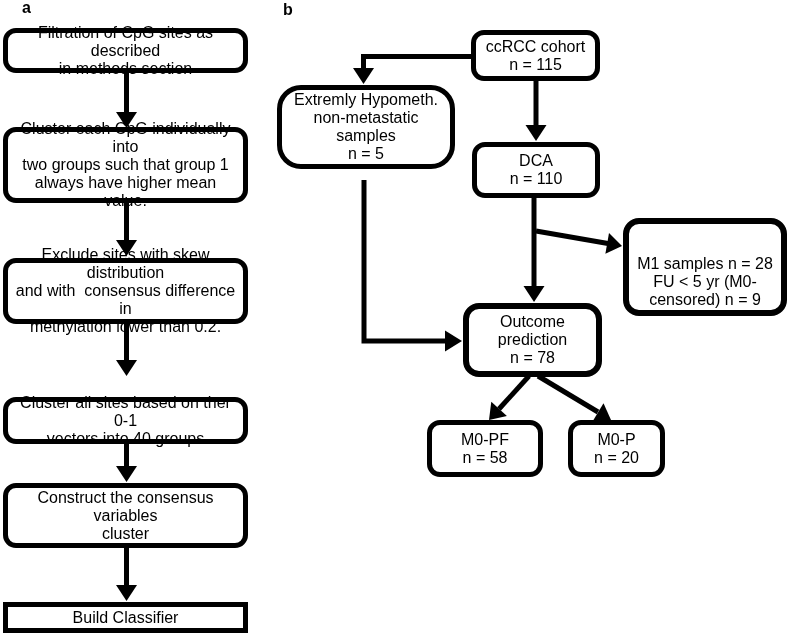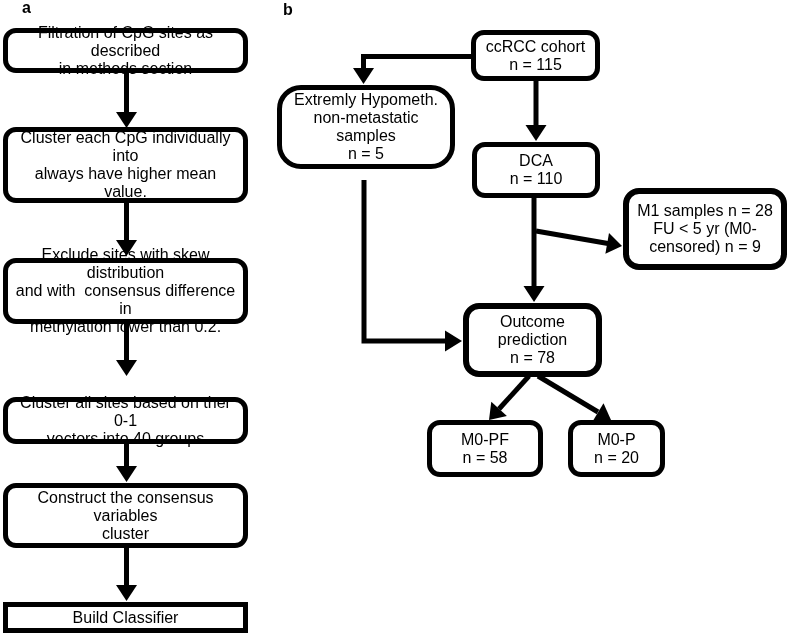--- a/index.html
+++ b/index.html
@@ -46,21 +46,21 @@
   #box-filtration        { left: 3px;  top: 28px;  width: 245px; height: 45px; }
   #box-cluster-each      { left: 3px;  top: 127px; width: 245px; height: 76px; }
   #box-exclude           { left: 3px;  top: 258px; width: 245px; height: 66px; }
   #box-cluster-all       { left: 3px;  top: 397px; width: 245px; height: 47px; }
   #box-construct         { left: 3px;  top: 483px; width: 245px; height: 65px; }
   #box-build             { left: 3px;  top: 602px; width: 245px; height: 31px; border-radius: 0; }
   
   #box-cohort            { left: 471px; top: 30px;  width: 129px; height: 51px; }
   #box-hypometh          { left: 277px; top: 85px;  width: 178px; height: 84px; border-radius: 24px; }
   #box-dca               { left: 472px; top: 142px; width: 128px; height: 56px; }
-  #box-m1                { left: 623px; top: 188px; width: 164px; height: 82px; border-width: 6px; border-radius: 16px; }
+  #box-m1                { left: 623px; top: 218px; width: 164px; height: 98px; border-width: 6px; border-radius: 16px; justify-content: flex-end; }
   #box-outcome           { left: 463px; top: 303px; width: 139px; height: 74px; border-width: 6px; border-radius: 16px; }
   #box-m0pf              { left: 427px; top: 420px; width: 116px; height: 57px; }
   #box-m0p               { left: 568px; top: 420px; width: 97px;  height: 57px; }
   #connectors {
     position: absolute;
     left: 0; top: 0;
     width: 789px;
     height: 636px;
     z-index: 1;
   }
@@ -136,20 +136,21 @@
     </g>
   </svg>
 
   <div class="flow-box" id="box-filtration">
     <div class="line">Filtration of CpG sites as described</div>
     <div class="line">in methods section</div>
   </div>
 
   <div class="flow-box" id="box-cluster-each">
     <div class="line">Cluster each CpG individually into</div>
+    <div class="line">two groups such that group 1</div>
     <div class="line">always have higher mean value.</div>
   </div>
 
   <div class="flow-box" id="box-exclude">
     <div class="line">Exclude sites with skew distribution</div>
     <div class="line">and with  consensus difference in</div>
     <div class="line">methylation lower than 0.2.</div>
   </div>
 
   <div class="flow-box" id="box-cluster-all">

